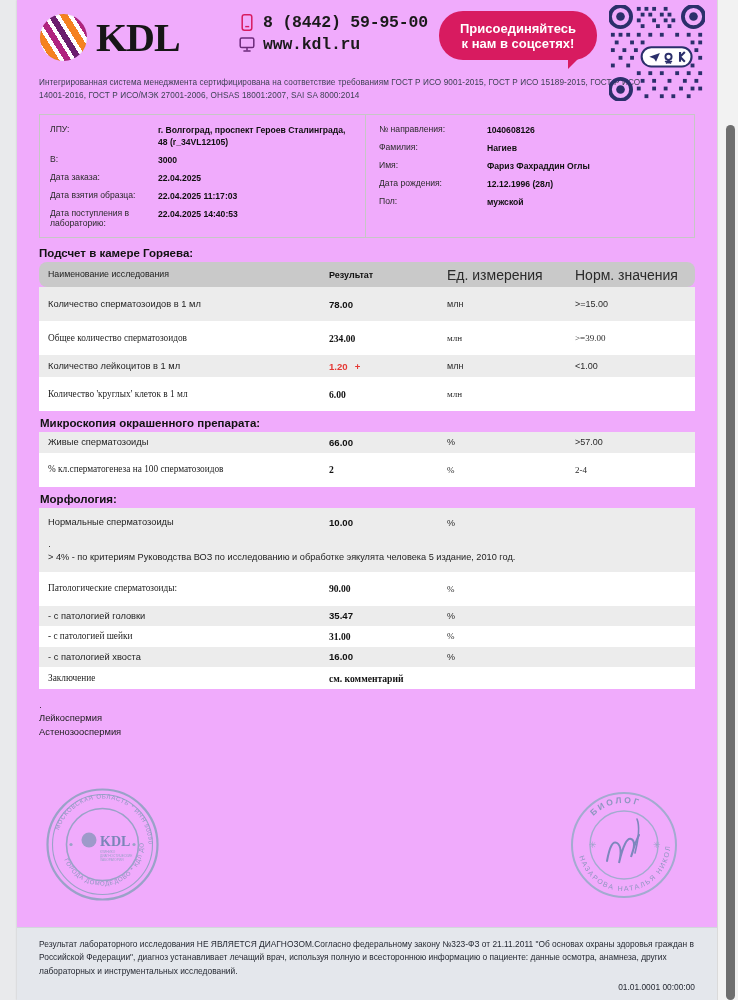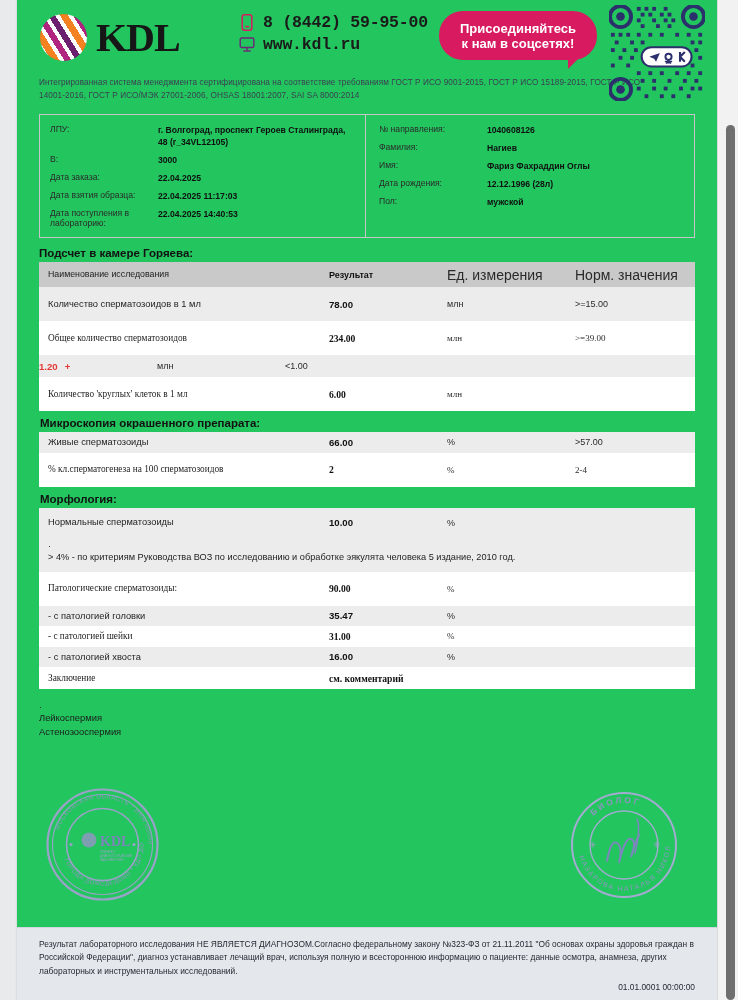--- a/index.html
+++ b/index.html
@@ -11,21 +11,21 @@
   }
   #viewport {
     position: relative;
     width: 738px; height: 1000px;
     background: #e9eaec;
   }
   #page {
     position: absolute;
     left: 17px; top: 0px;
     width: 700px; height: 1000px;
-    background: #22c55e;
+    background: #f0abfc;
     box-shadow: 0 0 2px rgba(0,0,0,0.18);
     overflow: hidden;
   }
   
   #scrollbar-track {
     position: absolute; right: 0; top: 0;
     width: 21px; height: 1000px;
     background: #f2f2f2;
     border-left: 1px solid #dadada;
   }
@@ -110,21 +110,21 @@
   .info-label { width: 108px; flex: none; color: #2b2b2b; }
   .info-value { font-weight: bold; color: #101010; line-height: 12px; }
   
   .section-title {
     margin: 9px 22px 3px 22px;
     font-size: 11.5px; font-weight: bold; color: #121212;
   }
   
   .results { margin: 0 22px; width: 656px; }
   .trow { display: flex; align-items: center; min-height: 19px; }
-  .trow.head { background: #c9c9c9; min-height: 25px; }
+  .trow.head { background: #c9c9c9; min-height: 25px; border-radius: 8px; }
   .trow.shade { background: #ececec; }
   .trow.plain { background: #ffffff; font-family: Liberation Serif, serif; }
   .c-name  { width: 290px; padding: 4px 0 4px 9px; font-size: 9.3px; color: #1d1d1d; line-height: 12.5px; }
   .c-res   { width: 108px; text-align: left; font-size: 9.6px; font-weight: bold; color: #111; }
   .c-unit  { width: 130px; padding-left: 10px; font-size: 9px; color: #2a2a2a; }
   .c-norm  { flex: 1; padding-left: 8px; font-size: 9px; color: #2a2a2a; }
   .trow.head .c-name { font-size: 8.8px; font-weight: normal; color: #1c1c1c; }
   .trow.head .c-res  { font-size: 9px; font-weight: bold; }
   .trow.head .c-unit, .trow.head .c-norm { font-size: 14px; }
   .abnormal { color: #e53935; }
@@ -346,20 +346,21 @@
       </div>
 
       <div class="trow plain" style="min-height:34px">
         <div class="c-name">Общее количество сперматозоидов</div>
         <div class="c-res">234.00</div>
         <div class="c-unit">млн</div>
         <div class="c-norm">&gt;=39.00</div>
       </div>
 
       <div class="trow shade" style="min-height:22px">
+        <div class="c-name">Количество лейкоцитов в 1 мл</div>
         <div class="c-res abnormal">
           <span>1.20</span><span class="flag">+</span>
         </div>
         <div class="c-unit">млн</div>
         <div class="c-norm">&lt;1.00</div>
       </div>
 
       <div class="trow plain" style="min-height:34px">
         <div class="c-name">Количество 'круглых' клеток в 1 мл</div>
         <div class="c-res">6.00</div>

